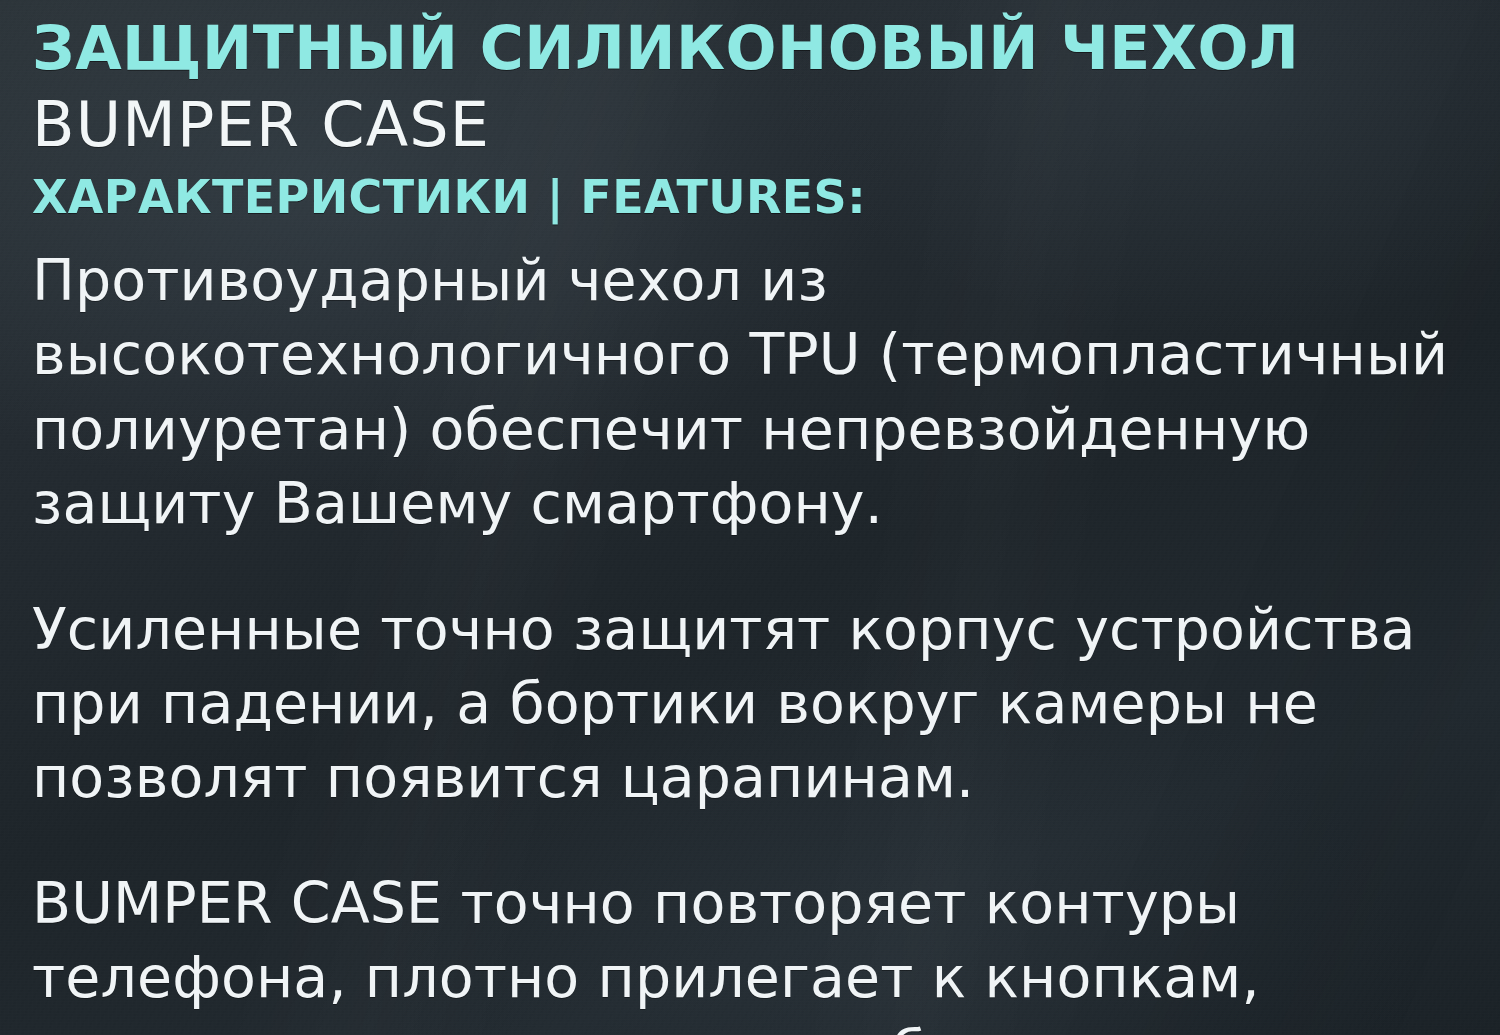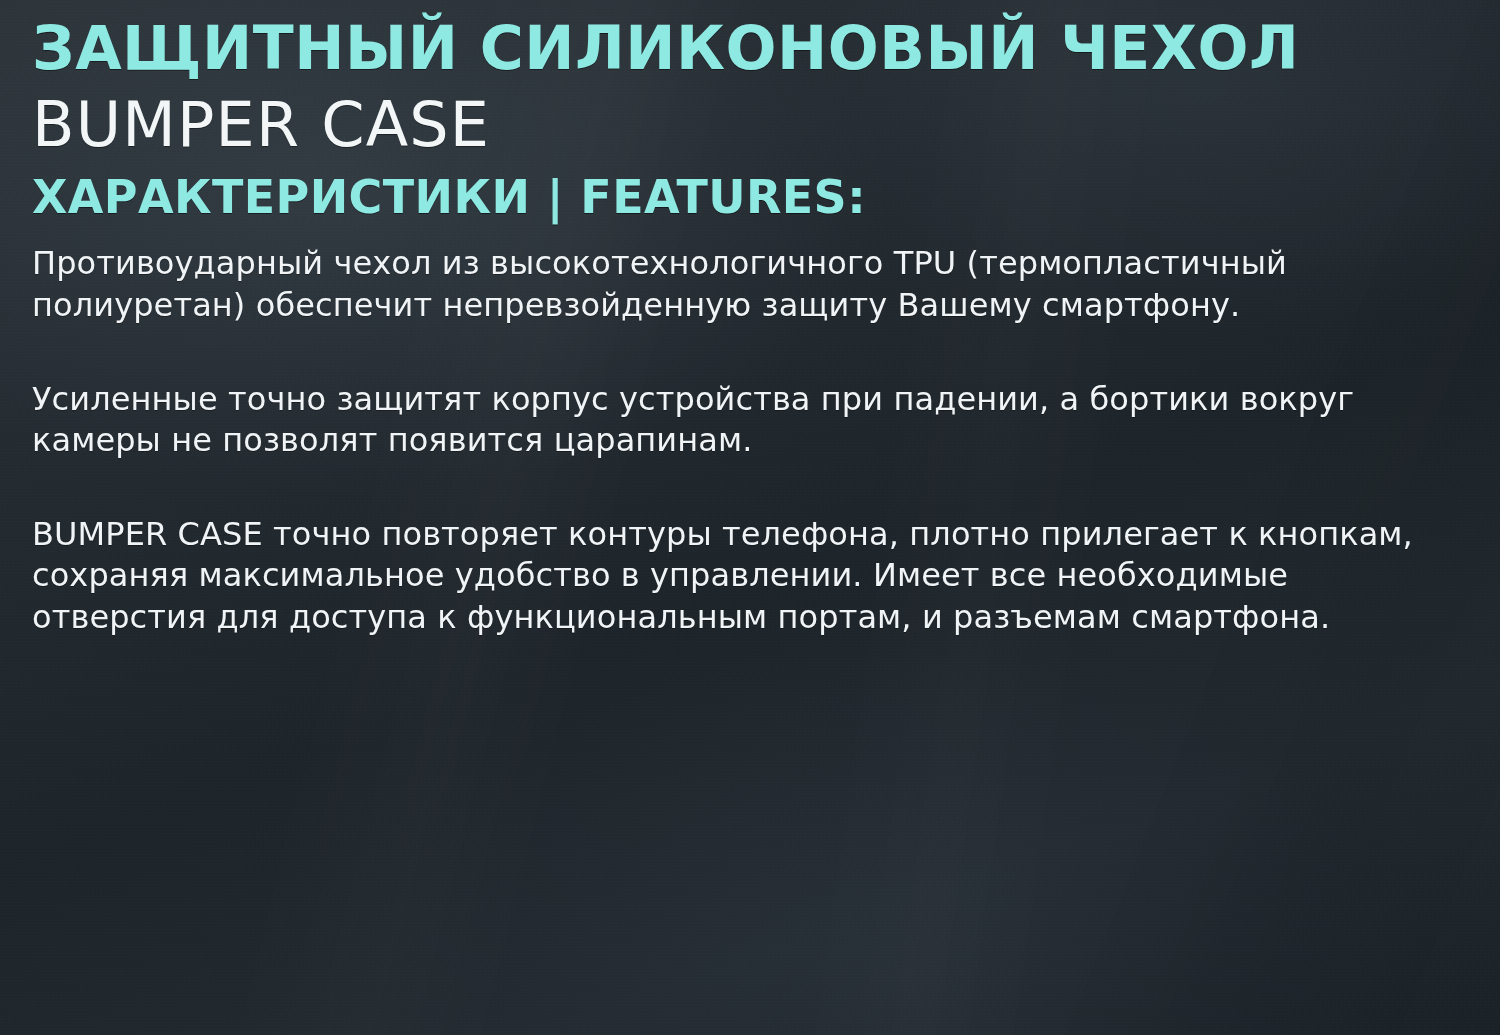--- a/index.html
+++ b/index.html
@@ -81,21 +81,21 @@
     font-weight: 700;
     font-size: 46px;
     line-height: 1.05;
     letter-spacing: 0.4px;
     margin: 8px 0 22px 0;
     text-shadow: 0 1px 0 rgba(0,0,0,0.45);
   }
   .body-para {
     color: #f0f4f6;
     font-weight: 400;
-    font-size: 32px;
+    font-size: 57px;
     line-height: 1.30;
     letter-spacing: 0.1px;
     margin: 16px 0 52px 0;
     max-width: 1450px;
     text-shadow: 0 1px 0 rgba(0,0,0,0.35);
   }
   .body-para:last-child { margin-bottom: 0; }
 </style>
 </head>
 <body>

